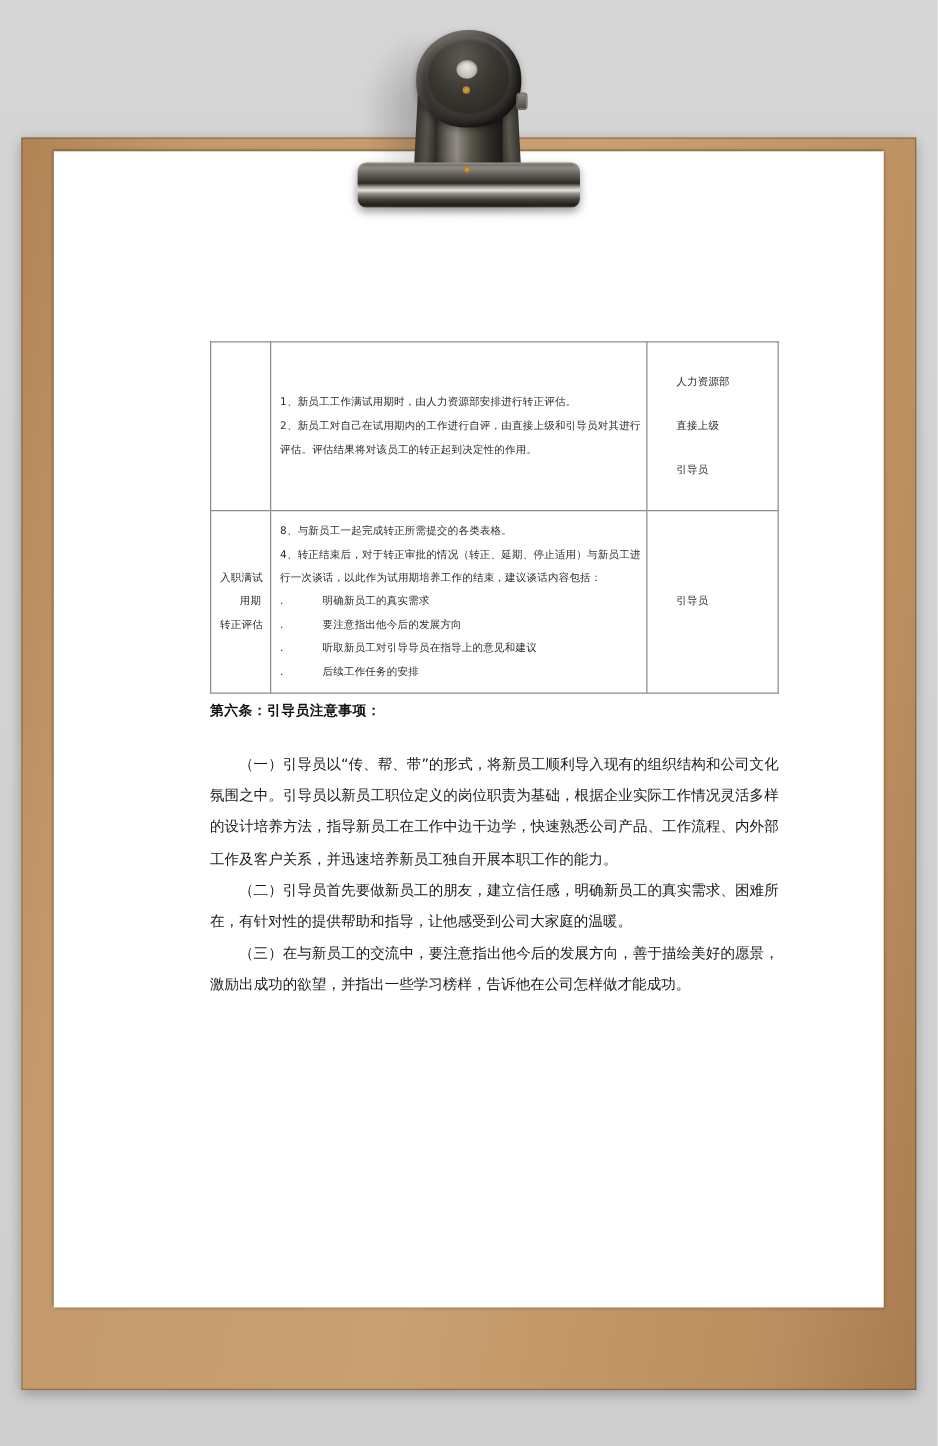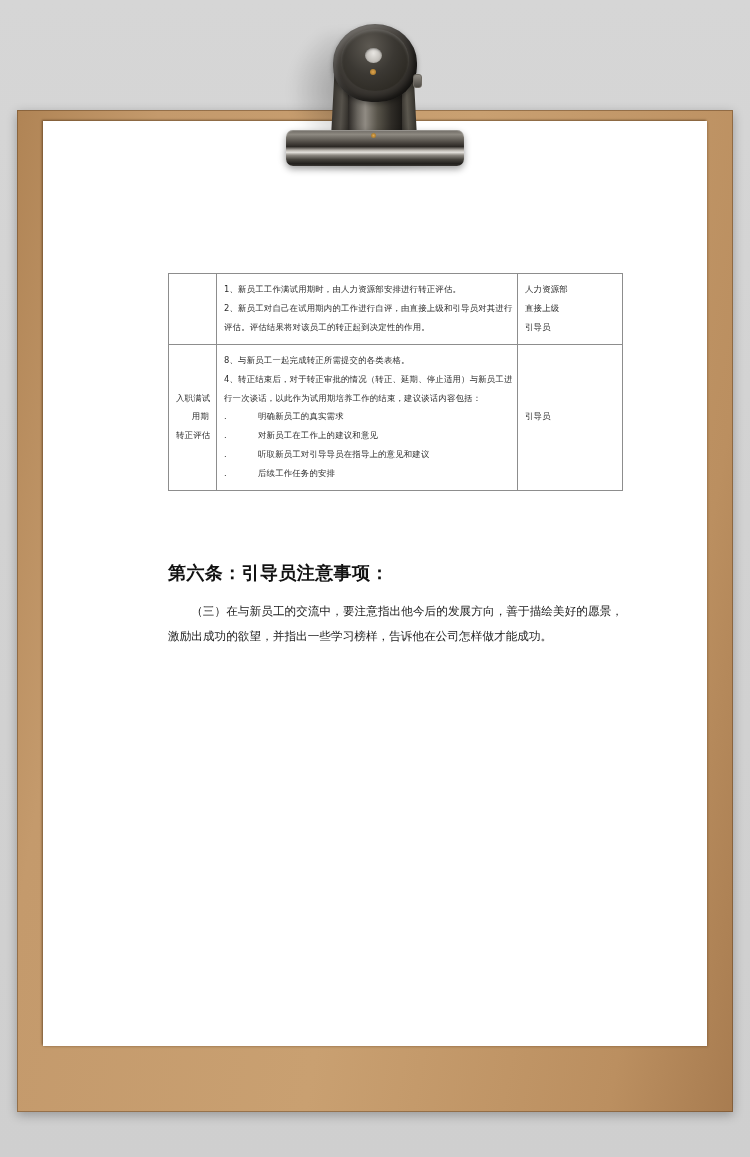--- a/index.html
+++ b/index.html
@@ -223,28 +223,28 @@
   .cell-line { display: block; white-space: nowrap; }
   .bullet-line {
     display: block;
     white-space: nowrap;
   }
   .bullet-line .dot {
     display: inline-block;
     width: 34px;
     color: #2c2c2c;
   }
-  td.col-c .cell-line { margin: 0; }
+  td.col-c .cell-line { margin: 16px; }
 
   
   .section-heading {
     position: absolute;
     left: 125px;
     top: 440px;
-    font-size: 18px;
+    font-size: 11px;
     font-weight: bold;
     color: #111;
     letter-spacing: 0.4px;
     font-family: "DejaVu Sans", "Liberation Sans", sans-serif;
     text-align: center;
   }
 
   .body-text {
     position: absolute;
     left: 125px;
@@ -296,39 +296,41 @@
                 <span class="cell-line">用期</span>
                 <span class="cell-line">转正评估</span>
               </td>
               <td class="col-b">
                 <span class="cell-line">8、与新员工一起完成转正所需提交的各类表格。</span>
                 <span class="cell-line">4、转正结束后，对于转正审批的情况（转正、延期、停止适用）与新员工进</span>
                 <span class="cell-line">行一次谈话，以此作为试用期培养工作的结束，建议谈话内容包括：</span>
 
                 <span class="bullet-line"><span class="dot">.</span><span>明确新员工的真实需求</span></span>
 
-                <span class="bullet-line"><span class="dot">.</span><span>对新员工在工作上的建议和意见</span></span>
+                <span class="bullet-line"><span class="dot">.</span><span>要注意指出他今后的发展方向</span></span>
 
                 <span class="bullet-line"><span class="dot">.</span><span>听取新员工对引导导员在指导上的意见和建议</span></span>
 
                 <span class="bullet-line"><span class="dot">.</span><span>后续工作任务的安排</span></span>
               </td>
               <td class="col-c">
                 <span class="cell-line">引导员</span>
               </td>
             </tr>
 
 
           </tbody>
         </table>
       </div>
 
       <div class="section-heading">第六条：引导员注意事项：</div>
 
       <div class="body-text">
+        <p>（一）引导员以“传、帮、带”的形式，将新员工顺利导入现有的组织结构和公司文化氛围之中。引导员以新员工职位定义的岗位职责为基础，根据企业实际工作情况灵活多样的设计培养方法，指导新员工在工作中边干边学，快速熟悉公司产品、工作流程、内外部工作及客户关系，并迅速培养新员工独自开展本职工作的能力。</p>
+        <p>（二）引导员首先要做新员工的朋友，建立信任感，明确新员工的真实需求、困难所在，有针对性的提供帮助和指导，让他感受到公司大家庭的温暖。</p>
         <p>（三）在与新员工的交流中，要注意指出他今后的发展方向，善于描绘美好的愿景，激励出成功的欲望，并指出一些学习榜样，告诉他在公司怎样做才能成功。</p>
       </div>
 
     </div>
   </div>
 </div>
 
 <div class="clip-wrap">
   <div class="clip-shadow"></div>
   <div class="clip-arm-l"></div>

